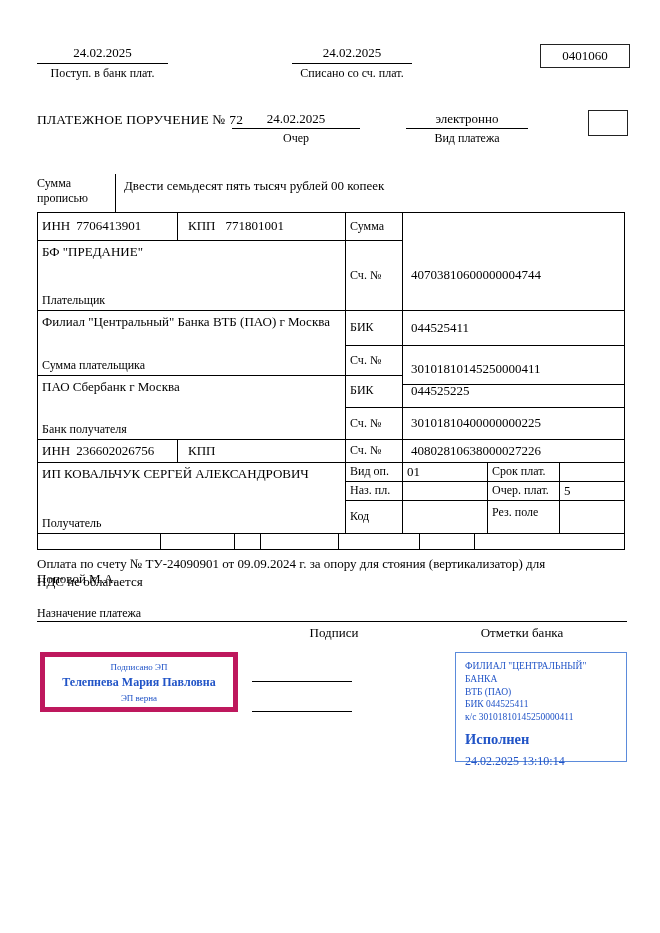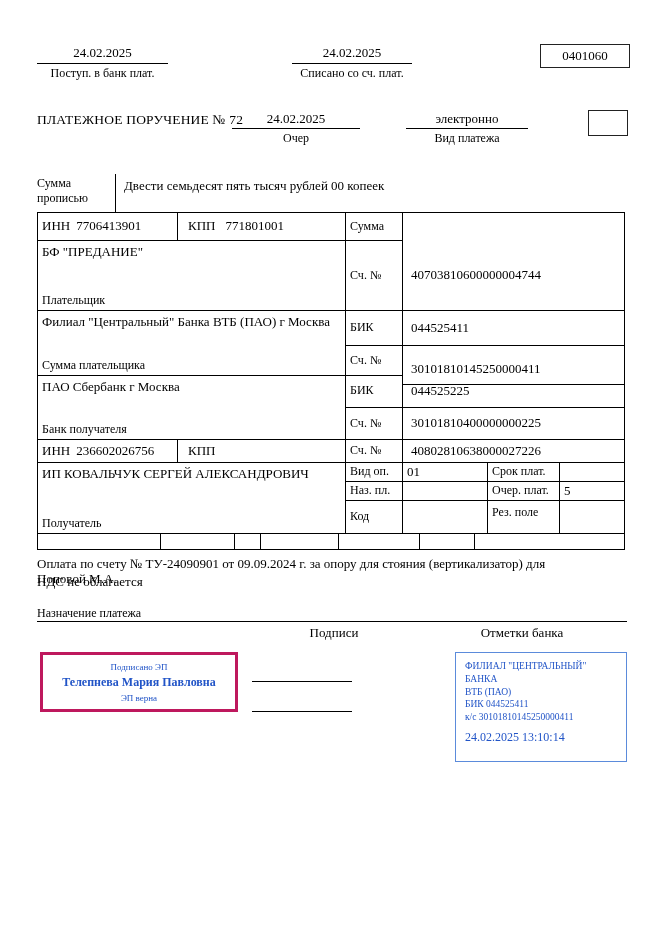--- a/index.html
+++ b/index.html
@@ -24,21 +24,21 @@
   .pair-wide{gap:10px;}
   .col{flex-direction:column;align-items:flex-start;justify-content:space-between;}
   .vbottom{align-items:center;}
   .vbottom>span{padding-bottom:1px;}
   .vtop{align-items:flex-start;}
   .seclabel{font-size:12px;line-height:1;}
   .sublabel{font-size:12px;}
   .prewrap{white-space:pre-line;}
   .blue{color:#2154c7;}
   .stamp1{
-    position:absolute;box-sizing:border-box;border:3px solid #be185d;
+    position:absolute;box-sizing:border-box;border:5px solid #be185d;
     display:flex;flex-direction:column;align-items:center;justify-content:center;
     gap:3px;text-align:center;
   }
   .stamp1 .s1-small{font-size:9px;}
   .stamp1 .s1-name{font-size:12px;font-weight:bold;}
   .stamp2{
     position:absolute;box-sizing:border-box;border:1px solid #5b8bdb;
     padding:7px 9px;text-align:left;
   }
   .stamp2 .s2-line{font-size:9.5px;line-height:1.35;}
@@ -173,16 +173,17 @@
   </div>
 
   <div class="hline" style="left:252px;top:681px;width:100px;"></div>
   <div class="hline" style="left:252px;top:711px;width:100px;"></div>
 
   <div class="stamp2 blue" style="left:455px;top:652px;width:172px;height:110px;">
     <div class="s2-line">ФИЛИАЛ "ЦЕНТРАЛЬНЫЙ" БАНКА</div>
     <div class="s2-line">ВТБ (ПАО)</div>
     <div class="s2-line">БИК 044525411</div>
     <div class="s2-line">к/с 30101810145250000411</div>
+    <div class="s2-status">Исполнен</div>
     <div class="s2-time">24.02.2025 13:10:14</div>
   </div>
 
 </div>
 
 </body></html>

